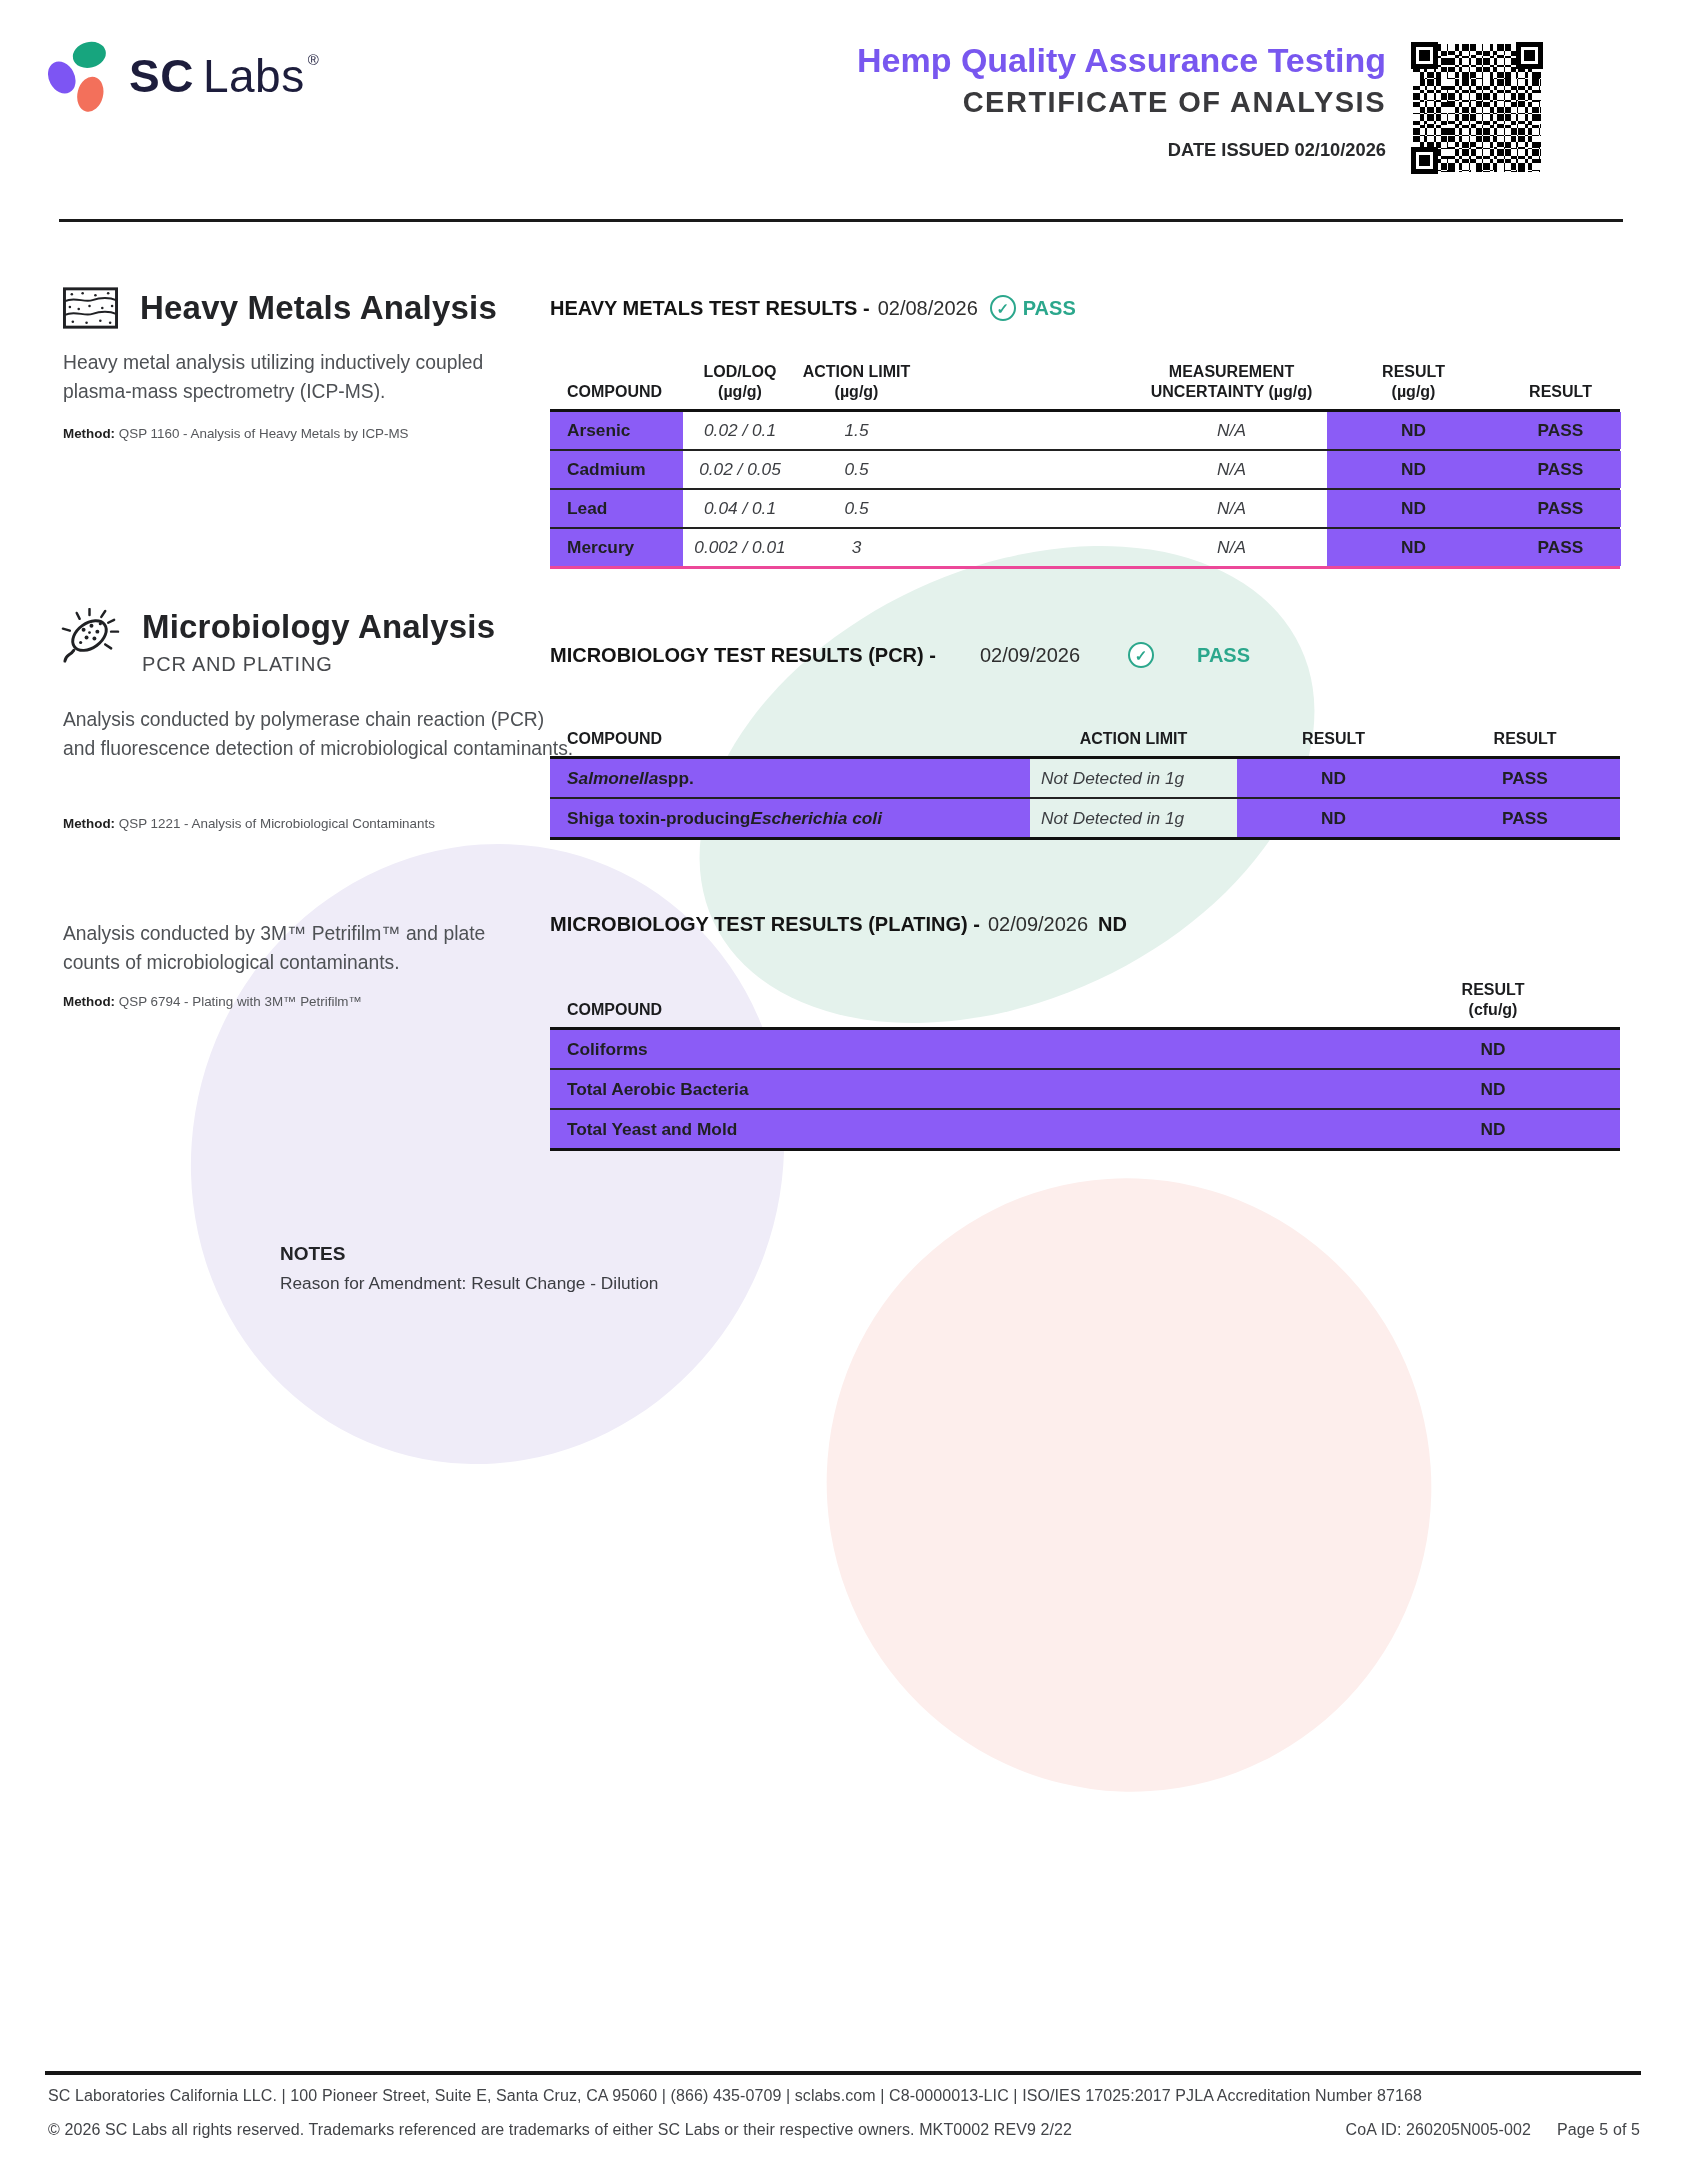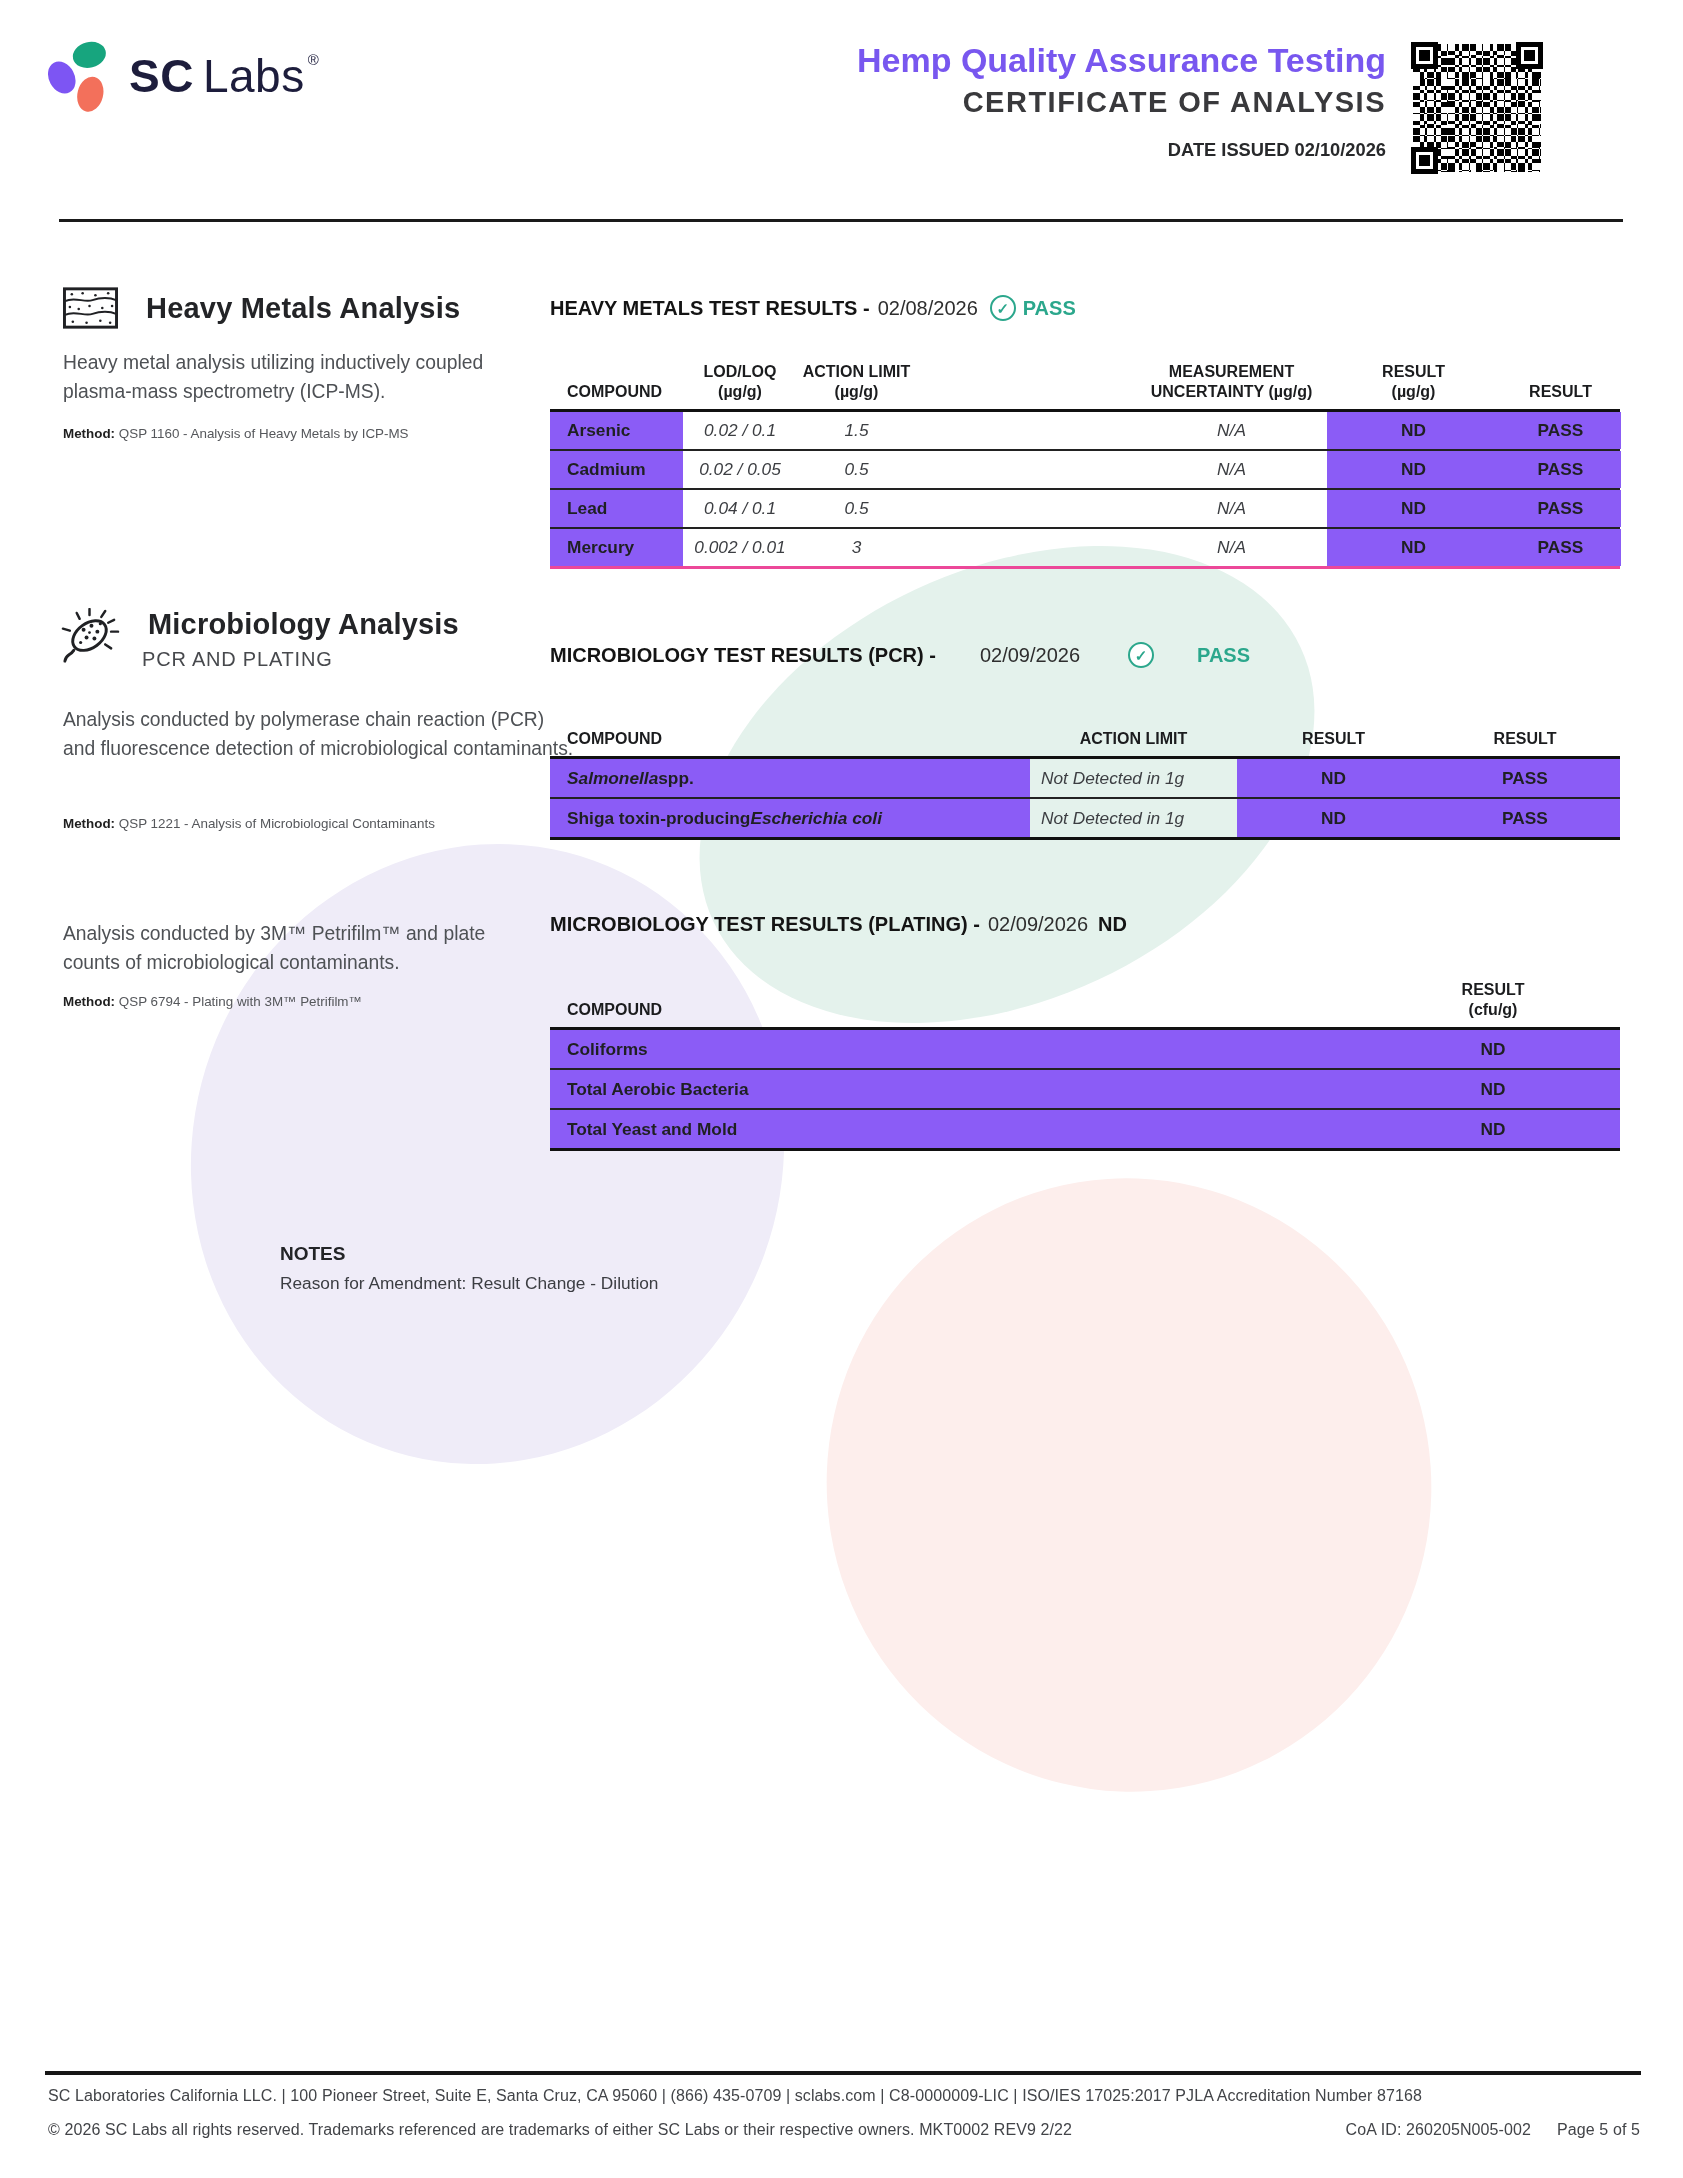--- a/index.html
+++ b/index.html
@@ -28,21 +28,21 @@
     background:repeating-conic-gradient(#000 0% 25%, #fff 25% 50%) 0 0/14px 14px,
                repeating-conic-gradient(#fff 0% 25%, #000 25% 50%) 0 0/23px 23px;
     background-blend-mode:difference;}
   .qr-f{position:absolute;width:27px;height:27px;border:5px solid #000;background:#fff;box-sizing:border-box;}
   .qr-f::after{content:"";position:absolute;inset:3px;background:#000;}
   .qr-tl{left:0;top:0;} .qr-tr{right:0;top:0;} .qr-bl{left:0;bottom:0;}
   .rule-top{left:59px;top:219px;width:1564px;height:2.5px;background:#1a1a1a;}
 
   
   .section-head{display:flex;align-items:center;gap:22px;}
-  .section-title{font-size:29px;font-weight:700;color:#232427;letter-spacing:0.2px;margin-left:6px;}
+  .section-title{font-size:33px;font-weight:700;color:#232427;letter-spacing:0.2px;}
   .section-subtitle{font-size:20px;font-weight:400;color:#47494d;letter-spacing:0.8px;margin-top:7px;}
   .desc{font-size:19.3px;line-height:29px;color:#4e5155;}
   .method{font-size:13.4px;color:#55575b;}
   .method b{color:#1f1f1f;}
 
   
   .results-title{font-size:20px;color:#2e2e2e;display:flex;align-items:center;white-space:nowrap;}
   .rt-bold{font-weight:700;color:#141414;margin-right:8px;}
   .rt-status{font-weight:700;color:#2ba78c;}
   .rt-nd{font-weight:700;color:#141414;margin-left:10px;}
@@ -348,21 +348,21 @@
       <div class="cell bold">ND</div>
     </div>
   </div>
 
   <div class="abs" style="left:280px;top:1243px;">
     <div class="notes-title">NOTES</div>
     <div class="notes-body">Reason for Amendment: Result Change - Dilution</div>
   </div>
 
   <div class="abs footer-rule"></div>
-  <div class="abs f-line" style="left:48px;top:2087px;width:1592px;">SC Laboratories California LLC. | 100 Pioneer Street, Suite E, Santa Cruz, CA 95060 | (866) 435-0709 | sclabs.com | C8-0000009-LIC | ISO/IES 17025:2017 PJLA Accreditation Number 87168</div>
+  <div class="abs f-line" style="left:48px;top:2087px;width:1592px;">SC Laboratories California LLC. | 100 Pioneer Street, Suite E, Santa Cruz, CA 95060 | (866) 435-0709 | sclabs.com | C8-0000013-LIC | ISO/IES 17025:2017 PJLA Accreditation Number 87168</div>
   <div class="abs f-line f2" style="left:48px;top:2121px;width:1592px;">
     <span>© 2026 SC Labs all rights reserved. Trademarks referenced are trademarks of either SC Labs or their respective owners. MKT0002 REV9 2/22</span>
     <span class="f2-right">
       <span>CoA ID: 260205N005-002</span>
       <span>Page 5 of 5</span>
     </span>
   </div>
 
 </div>
 

